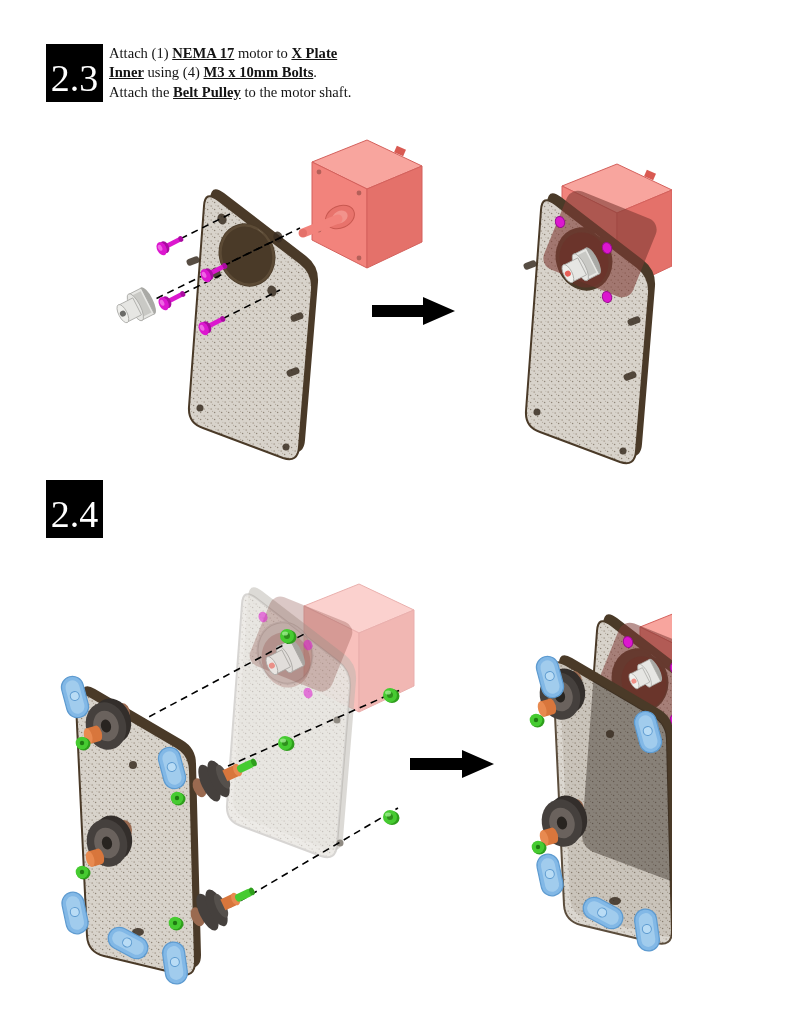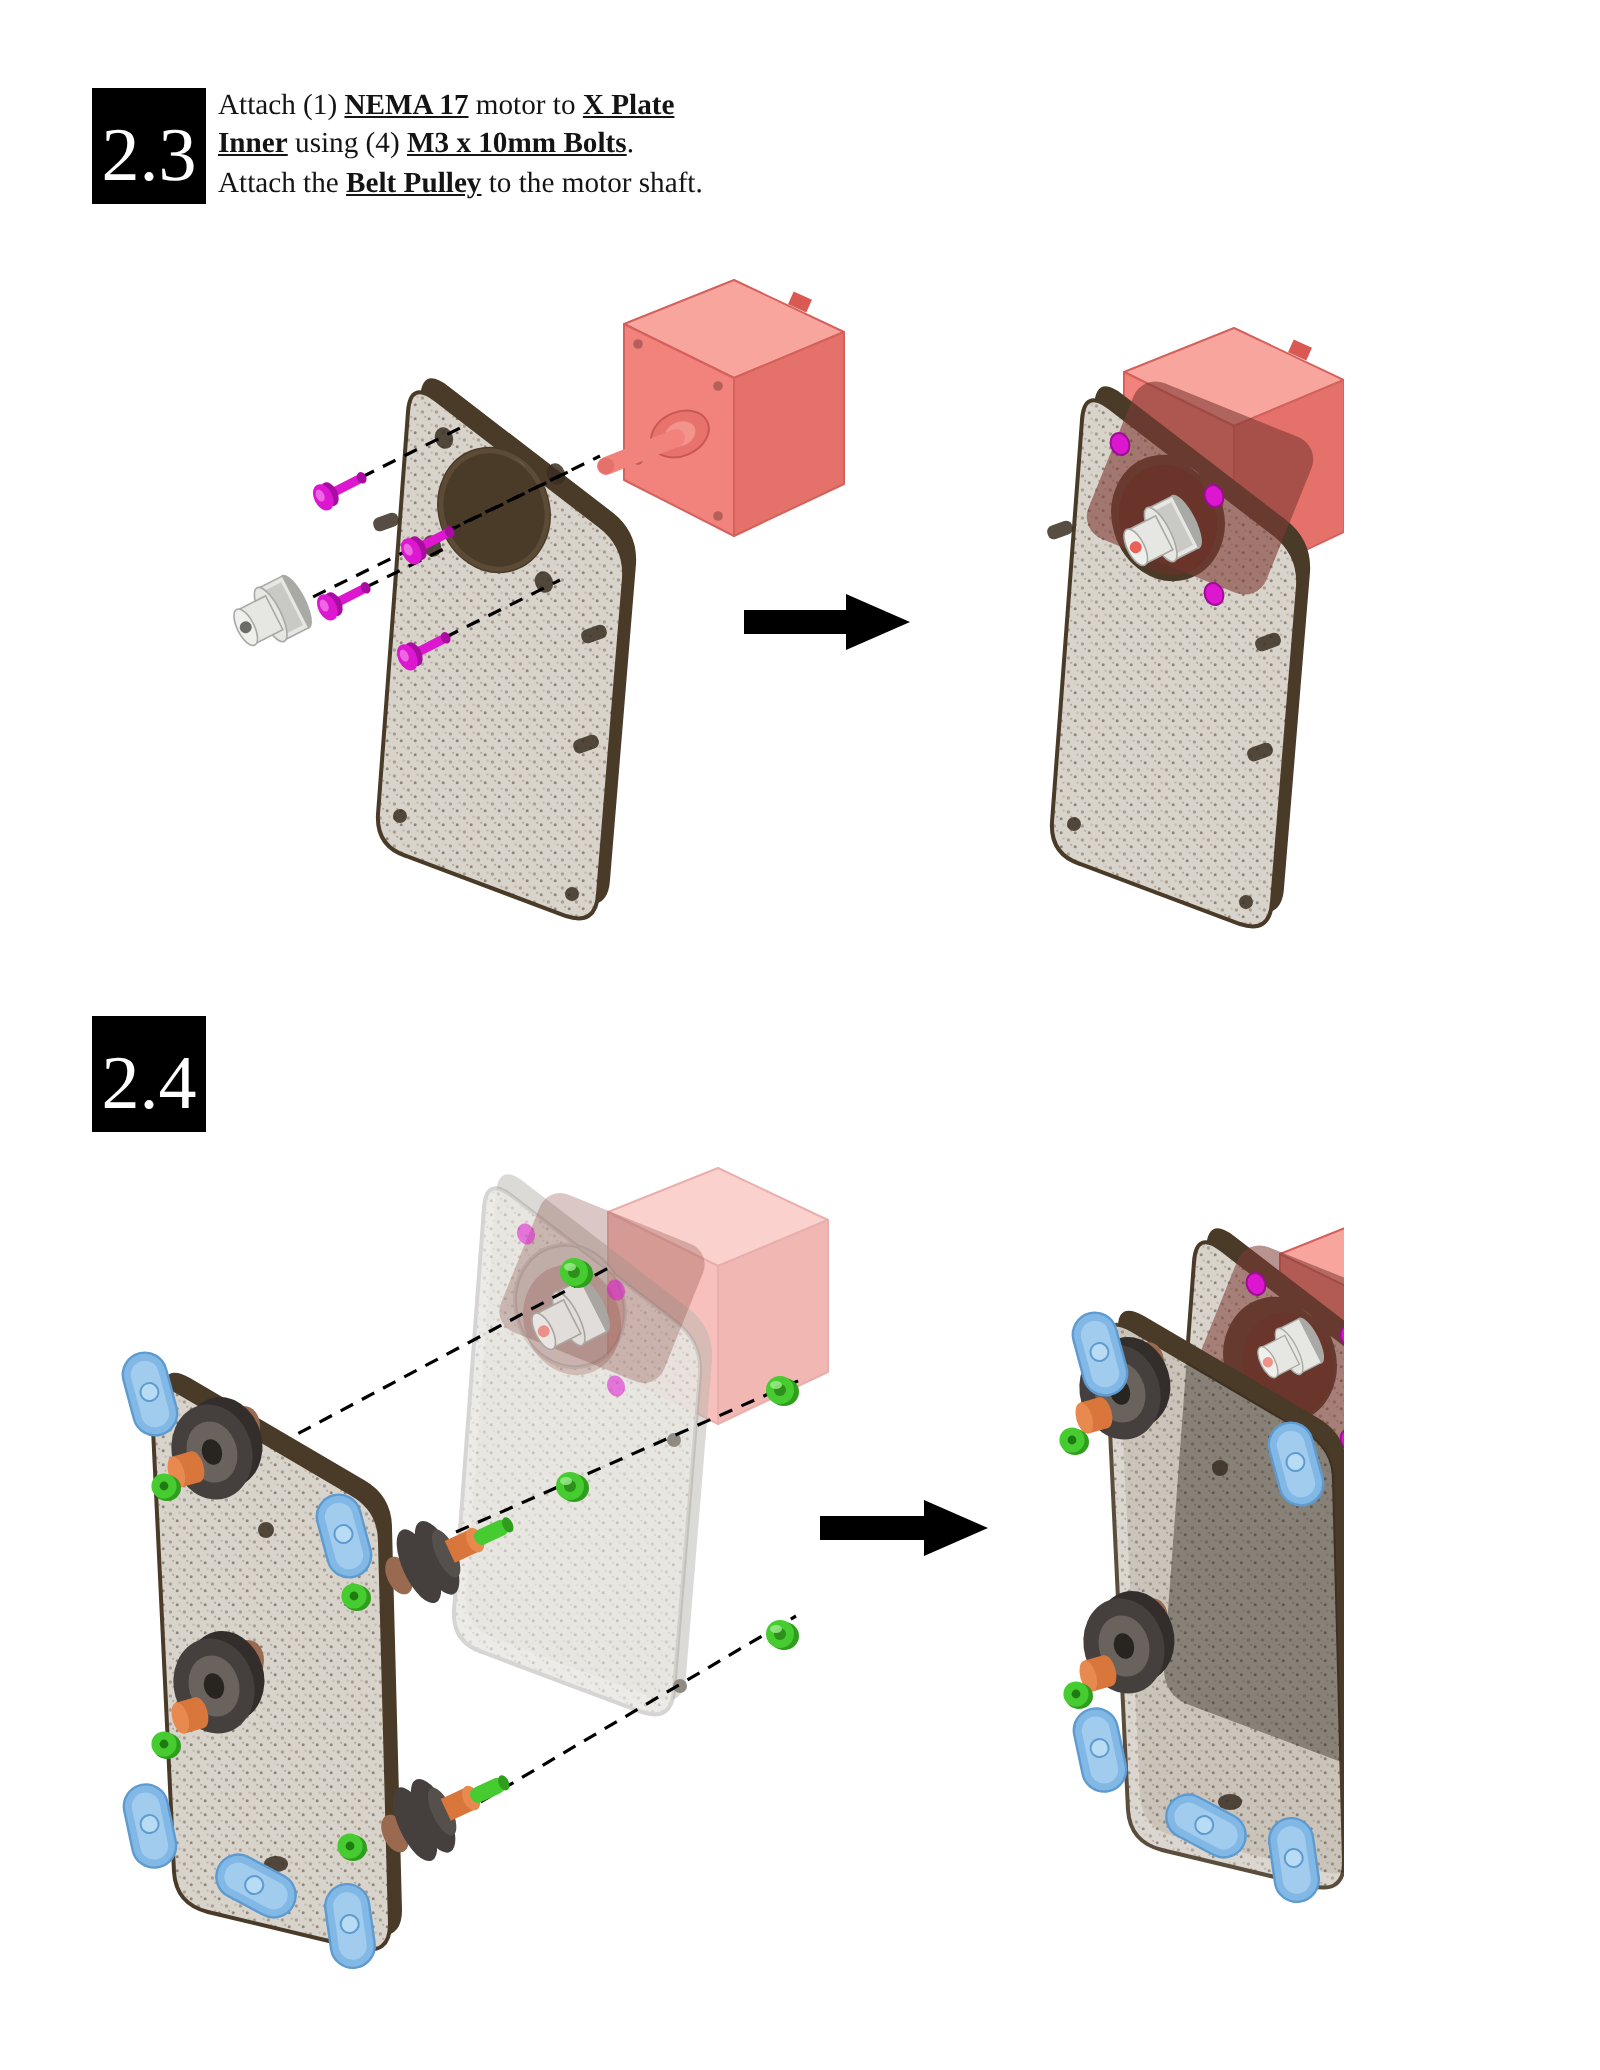--- a/index.html
+++ b/index.html
@@ -167,21 +167,21 @@
         <ellipse cx="-8" cy="0" rx="4.2" ry="10" fill="#EFEFEC" stroke="#A9A9A5" stroke-width="0.8"></ellipse>
         <circle cx="-8" cy="0" r="3" fill="#E86058"></circle>
       </g>
 
       <ellipse class="f-mag" cx="560" cy="102" rx="4.6" ry="5.6" transform="rotate(-20 560 102)" stroke="#9C0E94"></ellipse>
       <ellipse class="f-mag" cx="607" cy="128" rx="4.6" ry="5.6" transform="rotate(-20 607 128)" stroke="#9C0E94"></ellipse>
       <ellipse class="f-mag" cx="607" cy="177" rx="4.6" ry="5.6" transform="rotate(-20 607 177)" stroke="#9C0E94"></ellipse>
     </g>
   </svg>
 
-  <header class="step" style="left:46px;top:508px;">
+  <header class="step" style="left:46px;top:480px;">
     <div class="stepnum">2.4</div>
   </header>
 
   <svg class="fig fig2" viewBox="0 0 800 440">
     <defs>
       <pattern id="spk2" width="7" height="7" patternUnits="userSpaceOnUse">
         <rect width="7" height="7" fill="#D8D3CB"></rect>
         <circle cx="1.2" cy="2" r="0.85" fill="#A89E91"></circle>
         <circle cx="4.6" cy="5.4" r="0.75" fill="#8F8578"></circle>
         <circle cx="5.8" cy="1.4" r="0.6" fill="#C3BCB1"></circle>

